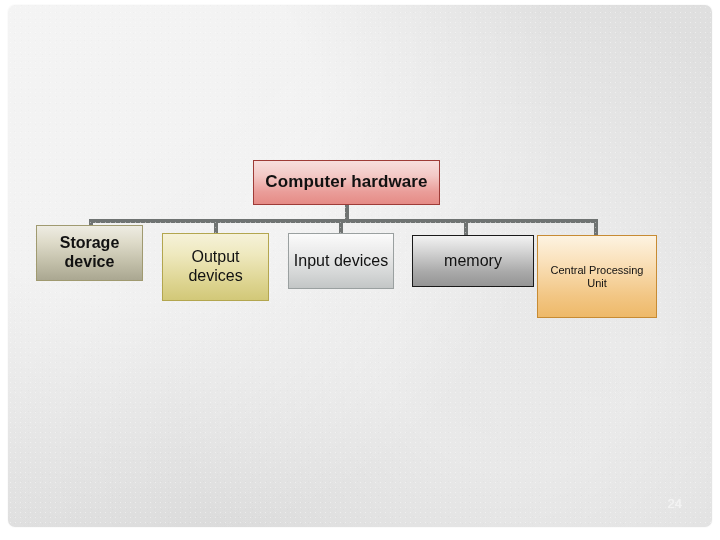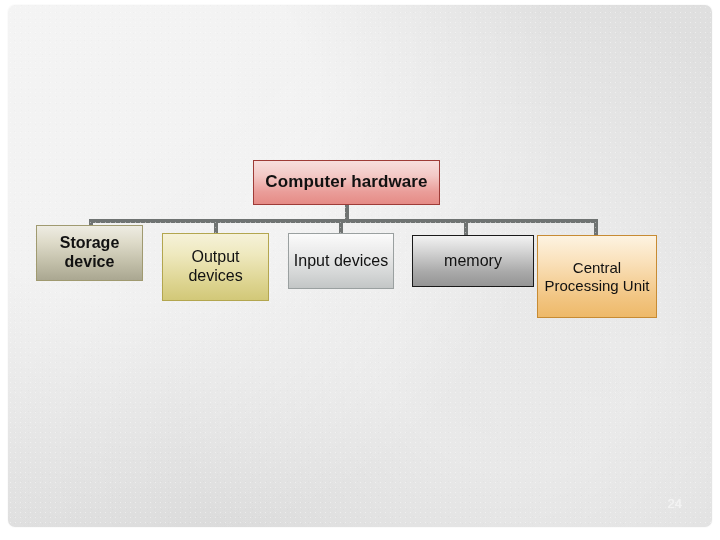--- a/index.html
+++ b/index.html
@@ -93,21 +93,21 @@
   }
   .node-memory {
     background: linear-gradient(to bottom, #f2f2f2 0%, #d9d9d9 26%, #a9a9a9 72%, #959595 100%);
     border: 1px solid #1a1a1a;
     font-size: 16px;
     font-weight: normal;
   }
   .node-cpu {
     background: linear-gradient(to bottom, #fdf3e1 0%, #fae2bd 30%, #f2c684 74%, #eeb969 100%);
     border: 1px solid #c78b33;
-    font-size: 15px;
+    font-size: 11px;
     font-weight: normal;
   }
 
   
   #page-number {
     position: absolute;
     right: 30px;
     bottom: 16px;
     font-size: 13px;
     color: #f2f2f2;

